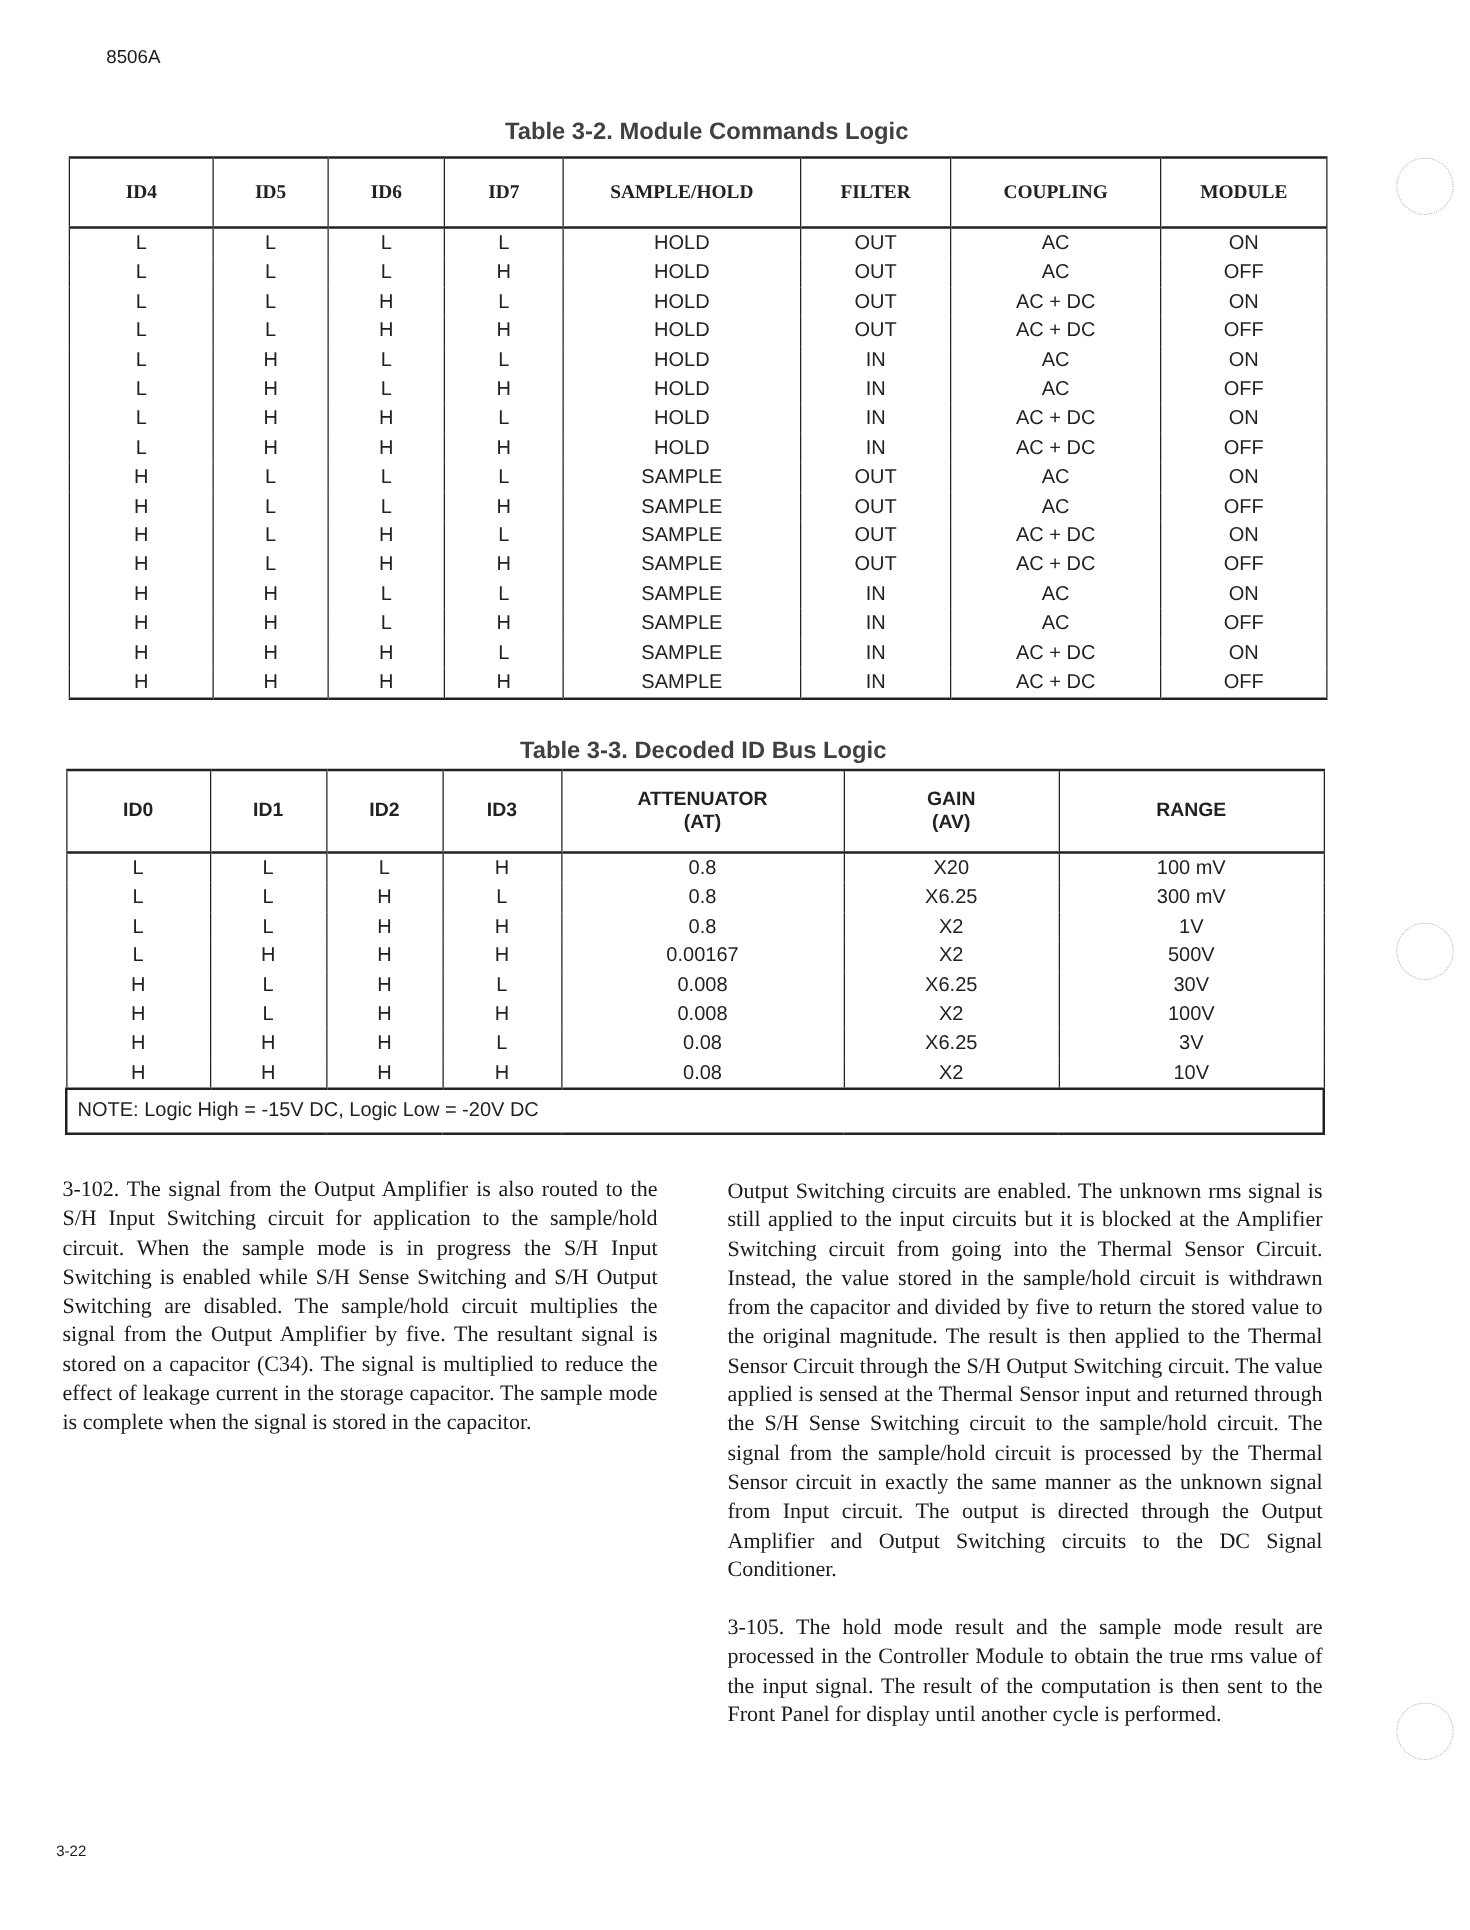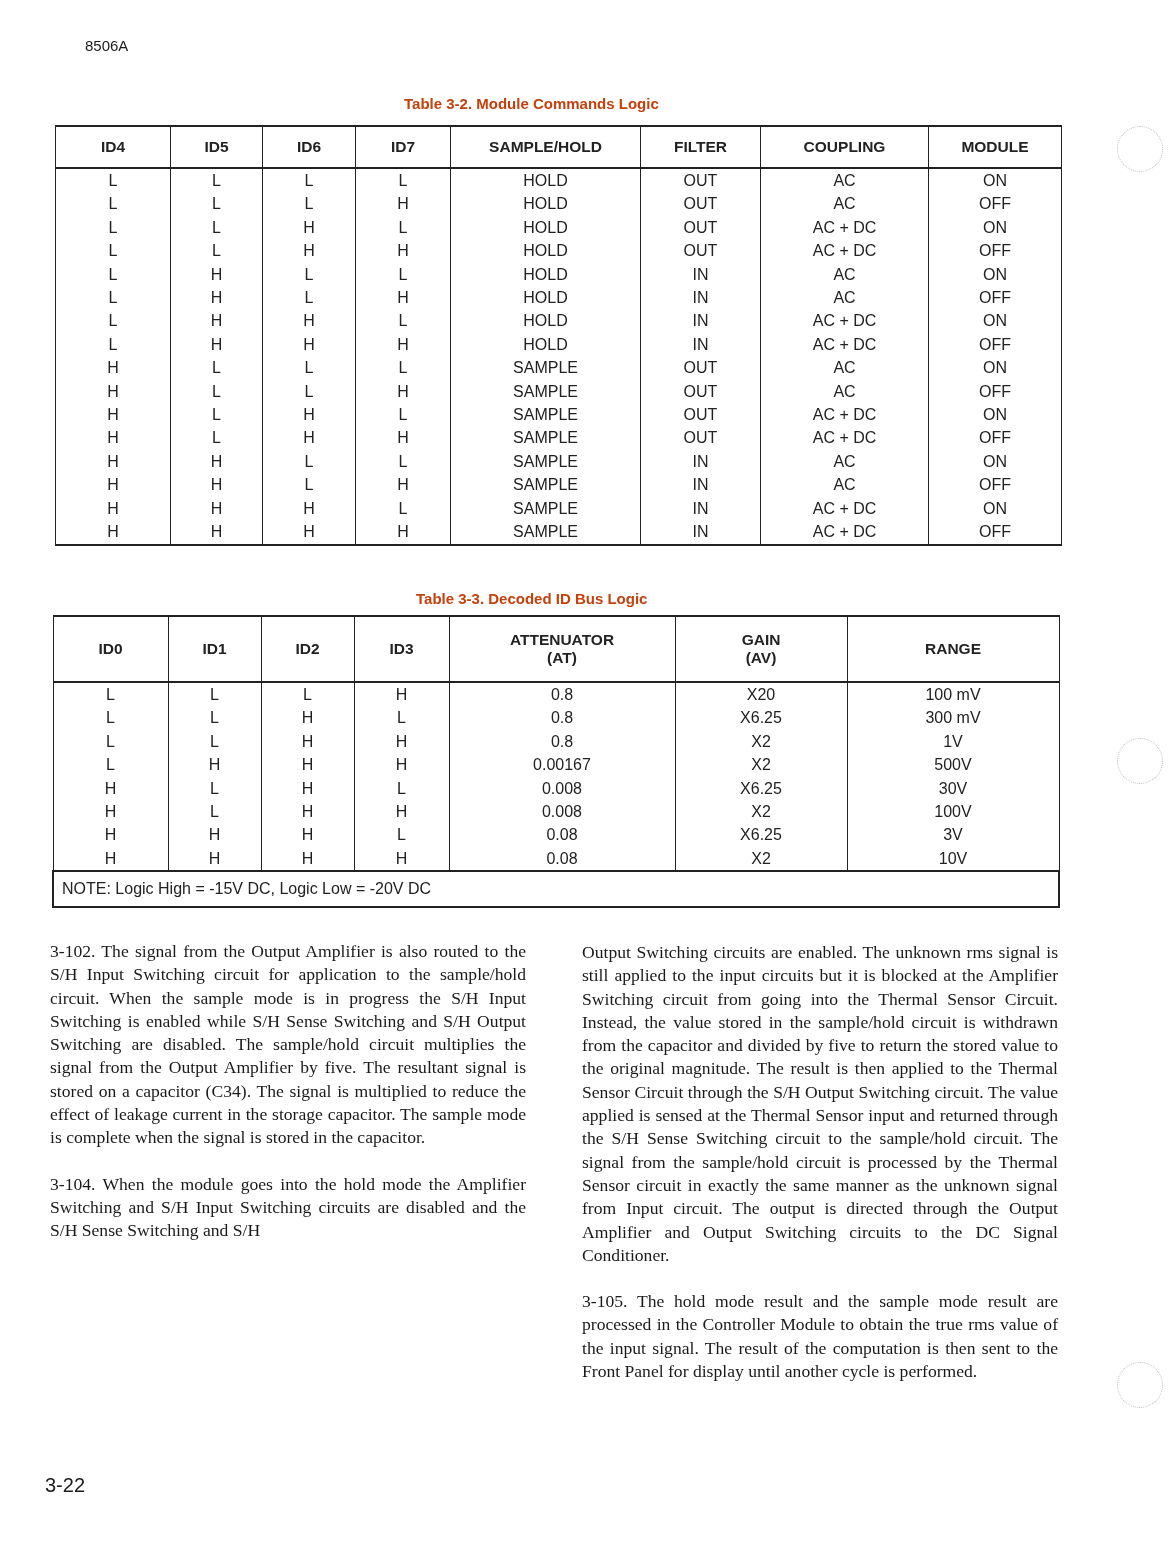--- a/index.html
+++ b/index.html
@@ -1,23 +1,23 @@
 <!DOCTYPE html>
 <html><head>
 <meta charset="utf-8">
 <style>
   html, body { margin: 0; padding: 0; background: #ffffff; }
   body { width: 1176px; height: 1544px; position: relative; overflow: hidden; color: #1a1a1a; }
   .sans { font-family: "Liberation Sans", "DejaVu Sans", sans-serif; }
   .serif { font-family: "Liberation Serif", "DejaVu Serif", serif; }
 
   .page-id { position: absolute; left: 45px; top: 37px; font-size: 15px; margin-left: 40px; }
-  .page-num { position: absolute; left: 45px; top: 1474px; font-size: 20px; }
-
-  .table-title { position: absolute; font-weight: bold; font-size: 15px; color: #c2410c; }
+  .page-num { position: absolute; left: 45px; top: 1474px; font-size: 12px; }
+
+  .table-title { position: absolute; font-weight: bold; font-size: 19px; color: #404040; }
 
   table.logic { position: absolute; border-collapse: collapse; table-layout: fixed; font-size: 16px; }
   table.logic th, table.logic td { border-left: 1.5px solid #222; border-right: 1.5px solid #222; text-align: center; padding: 0; }
   table.logic th { border-top: 2px solid #222; border-bottom: 2px solid #222; font-weight: bold; font-size: 15.5px; color: #222; }
   table.logic td { line-height: 23.4px; height: 23.4px; color: #222; }
   table.logic tbody tr:last-child td { border-bottom: 2px solid #222; }
   table.logic td.note { text-align: left; padding-left: 8px; border: 2px solid #222; height: 34px; line-height: 34px; }
 
   #t32 { left: 55px; top: 125px; width: 1006px; }
   #t33 { left: 52px; top: 615px; width: 1006px; }
@@ -42,21 +42,21 @@
     <col style="width:115px">
       <col style="width:92px">
       <col style="width:93px">
       <col style="width:95px">
     <col style="width:190px">
       <col style="width:120px">
       <col style="width:168px">
       <col style="width:133px">
   </colgroup>
   <thead>
-    <tr style="height:42px;">
+    <tr style="height:56px;font-family:Liberation Serif, serif;">
       <th>ID4</th>
       <th>ID5</th>
       <th>ID6</th>
       <th>ID7</th>
       <th>SAMPLE/HOLD</th>
       <th>FILTER</th>
       <th>COUPLING</th>
       <th>MODULE</th>
     </tr>
   </thead>
@@ -322,21 +322,20 @@
     </tbody>
   <tfoot>
     <tr>
         <td class="note" colspan="7">NOTE: Logic High = -15V DC, Logic Low = -20V DC</td>
       </tr>
   </tfoot>
 </table>
 
 <div class="col left-col serif">
   <p>3-102.  The signal from the Output Amplifier is also routed to the S/H Input Switching circuit for application to the sample/hold circuit. When the sample mode is in progress the S/H Input Switching is enabled while S/H Sense Switching and S/H Output Switching are disabled. The sample/hold circuit multiplies the signal from the Output Amplifier by five. The resultant signal is stored on a capacitor (C34). The signal is multiplied to reduce the effect of leakage current in the storage capacitor. The sample mode is complete when the signal is stored in the capacitor.</p>
-  <p class="tight">3-104.   When the module goes into the hold mode the Amplifier Switching and S/H Input Switching circuits are disabled and the S/H Sense Switching and S/H</p>
 </div>
 
 <div class="col right-col serif">
   <p>Output Switching circuits are enabled. The unknown rms signal is still applied to the input circuits but it is blocked at the Amplifier Switching circuit from going into the Thermal Sensor Circuit. Instead, the value stored in the sample/hold circuit is withdrawn from the capacitor and divided by five to return the stored value to the original magnitude. The result is then applied to the Thermal Sensor Circuit through the S/H Output Switching circuit. The value applied is sensed at the Thermal Sensor input and returned through the S/H Sense Switching circuit to the sample/hold circuit. The signal from the sample/hold circuit is processed by the Thermal Sensor circuit in exactly the same manner as the unknown signal from Input circuit. The output is directed through the Output Amplifier and Output Switching circuits to the DC Signal Conditioner.</p>
   <p>3-105.   The hold mode result and the sample mode result are processed in the Controller Module to obtain the true rms value of the input signal. The result of the computation is then sent to the Front Panel for display until another cycle is performed.</p>
 </div>
 
 <div class="page-num sans">3-22</div>
 
 <div class="punch-hole" style="top:126px;"></div>

